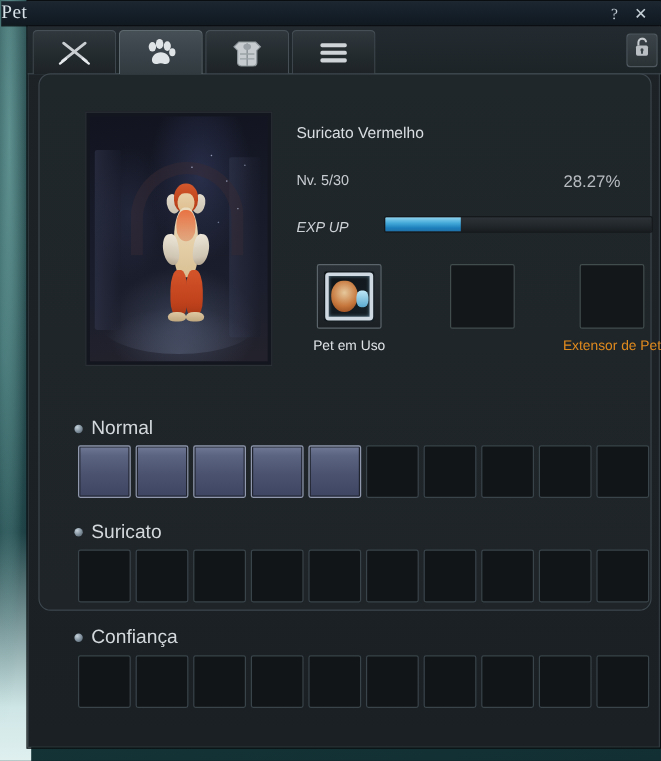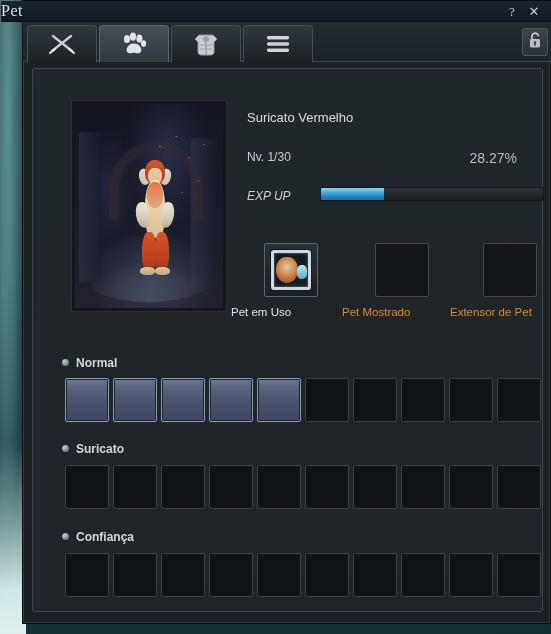--- a/index.html
+++ b/index.html
@@ -106,25 +106,25 @@
     background: linear-gradient(180deg, #3b4449 0%, #2b3236 100%);
     border: 1px solid #4d575d;
     border-radius: 3px;
     display: flex; align-items: center; justify-content: center;
     cursor: pointer;
   }
 
   
   #content-panel {
     position: absolute;
-    left: 9px; top: 67px;
-    width: 511px; height: 544px;
+    left: 9px; top: 60px;
+    width: 511px; height: 448px;
     background: linear-gradient(180deg, #20272b 0%, #1e2428 100%);
     border: 1px solid #3d474d;
-    border-radius: 2px;
+    border-radius: 10px;
   }
 
   
   #pet-portrait {
     position: absolute;
     left: 38px; top: 31px;
     width: 156px; height: 212px;
     background: #14161f;
     border: 1px solid #2a3036;
     overflow: hidden;
@@ -231,21 +231,21 @@
     border: 1px solid #14181b;
     border-radius: 2px;
     overflow: hidden;
   }
   #exp-bar-fill {
     height: 100%;
     background: linear-gradient(180deg, #8fd4ef 0%, #42a8d8 42%, #1d7fbb 75%, #1f6ea6 100%);
   }
 
   
-  .equip-group { position: absolute; top: 158px; width: 120px; text-align: left; margin-top: 16px; }
+  .equip-group { position: absolute; top: 158px; width: 120px; text-align: center; }
   #equip-active { left: 198px; }
   #equip-shown  { left: 309px; }
   #equip-ext    { left: 417px; }
   .equip-box {
     width: 54px; height: 54px; margin: 0 auto;
     background: #14171a;
     border: 1px solid #414c4d;
     border-radius: 2px;
     cursor: pointer;
     position: relative;
@@ -264,21 +264,21 @@
   #card-frame { position: absolute; inset: 1px;
               border: 3px solid #cfd9e2; border-radius: 3px;
               box-shadow: 0 0 3px rgba(150,200,230,.6) inset; }
   #card-photo { position: absolute; left: 6px; top: 8px; width: 22px; height: 26px;
               background: radial-gradient(circle at 50% 38%, #e6c89c 0%, #c7793e 55%, #8d3f16 100%);
               border-radius: 45% 45% 50% 50%; }
   #card-gem  { position: absolute; right: 5px; top: 16px; width: 10px; height: 14px;
               background: linear-gradient(180deg,#bfe8f7,#5aa9cf); border-radius: 40%; }
 
   
-  .section-header { position: absolute; font-size: 12px; color: #d3d8dc; font-weight: bold; }
+  .section-header { position: absolute; font-size: 16px; color: #d3d8dc; }
   .section-dot {
     display: inline-block; width: 7px; height: 7px; margin-right: 7px;
     vertical-align: 1px; border-radius: 50%;
     background: radial-gradient(circle at 33% 30%, #c5d2dc 0%, #7d8d99 55%, #49555f 100%);
   }
   #header-normal    { left: 29px; top: 287px; }
   #header-contrato  { left: 29px; top: 373px; }
   #header-confianca { left: 29px; top: 461px; }
 
   .slot-row { position: absolute; left: 32px; display: flex; gap: 4px; }
@@ -398,41 +398,40 @@
           <div class="mk" id="mk-armR"></div>
           <div class="mk" id="mk-legL"></div>
           <div class="mk" id="mk-legR"></div>
           <div class="mk" id="mk-footL"></div>
           <div class="mk" id="mk-footR"></div>
         </div>
       </div>
     </div>
 
     <div id="pet-name">Suricato Vermelho</div>
-    <div id="pet-level">Nv.  1/30</div>
+    <div id="pet-level">Nv.  5/30</div>
     <div id="exp-percent">28.27%</div>
     <div id="exp-label">EXP UP</div>
     <div id="exp-bar">
       <div id="exp-bar-fill" style="width: 28.27%;"></div>
     </div>
 
     <div class="equip-group" id="equip-active">
       <div class="equip-box filled">
         <div id="pet-card">
           <div id="card-photo"></div>
           <div id="card-gem"></div>
           <div id="card-frame"></div>
         </div>
       </div>
       <div class="equip-label on">Pet em Uso</div>
     </div>
 
     <div class="equip-group" id="equip-shown">
       <div class="equip-box"></div>
-      <div class="equip-label off">Pet Mostrado</div>
     </div>
 
     <div class="equip-group" id="equip-ext">
       <div class="equip-box"></div>
       <div class="equip-label off">Extensor de Pet</div>
     </div>
 
     <div class="section-header" id="header-normal">
       <span class="section-dot"></span><span>Normal</span>
     </div>

